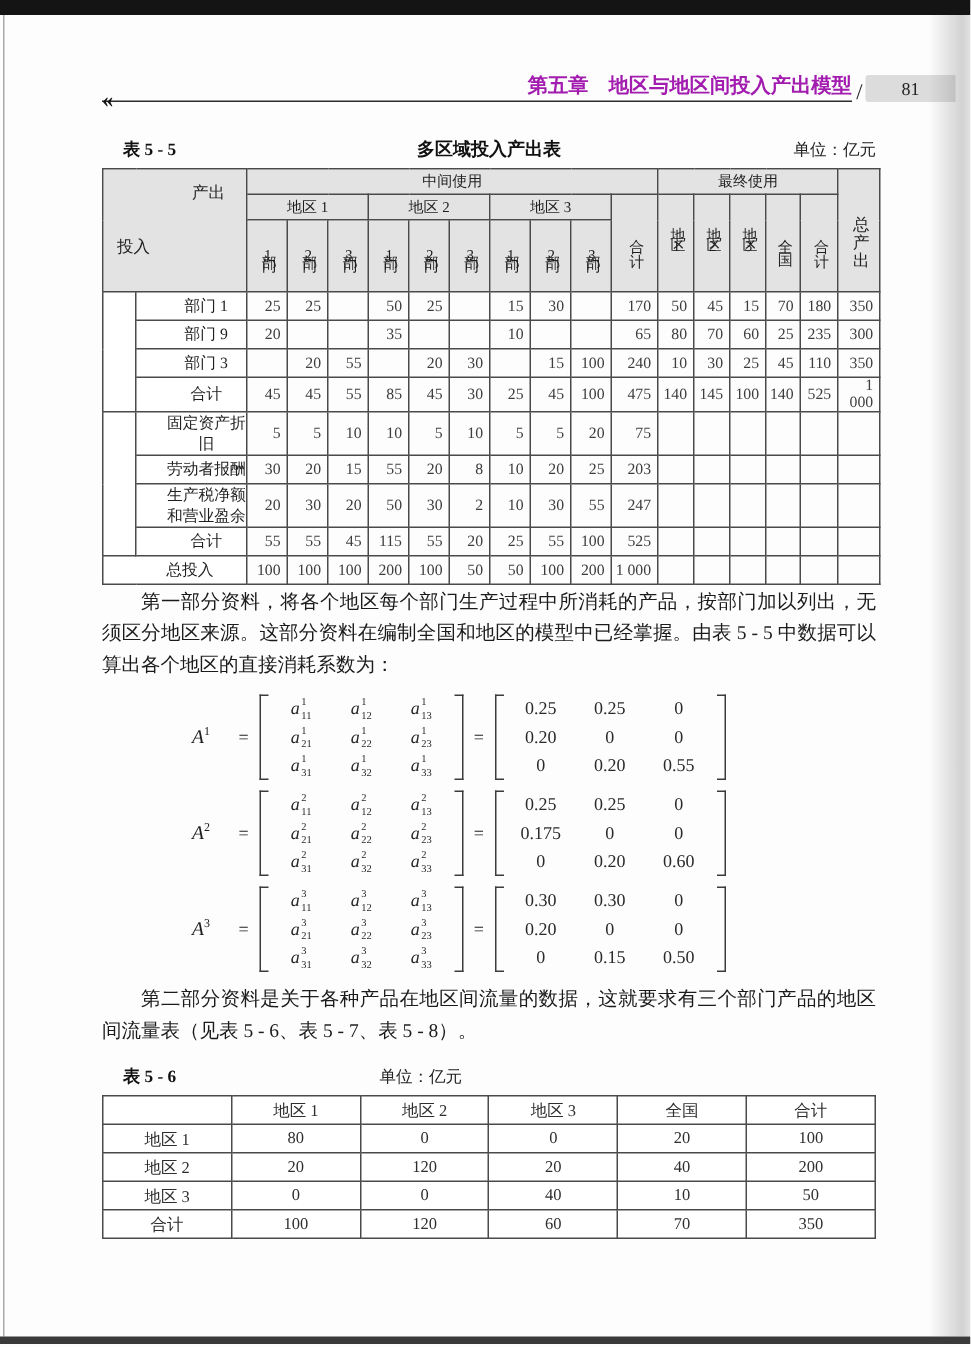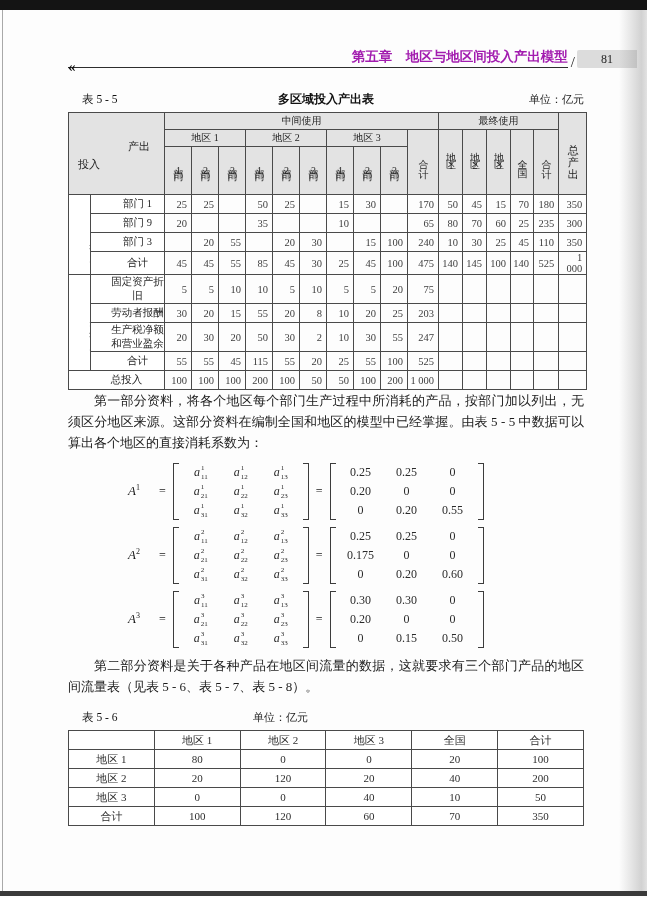--- a/index.html
+++ b/index.html
@@ -19,21 +19,21 @@
   .rule-wrap { flex:1; display:flex; justify-content:space-between; align-items:flex-end;
                border-bottom:1.5px solid #2d2d2d; padding-bottom:1px; }
   .chev { font-size:15px; font-weight:bold; color:#111; line-height:10px; position:relative; top:6px; letter-spacing:-2px; }
   .chapter { font-size:13.5px; font-weight:bold; color:#a21caf; }
   .slash { font-size:15px; color:#222; margin:0 2px 0 3px; position:relative; top:3px; }
   .badge { width:60px; height:18px; line-height:18px; text-align:center; background:#dcdcdc;
            font-size:12px; color:#222; border-radius:2px 0 0 2px; }
 
   
   .tbl-caption { display:flex; align-items:baseline; width:516px; margin-left:68px; }
-  .cap-tag { width:120px; font-weight:normal; font-size:11.5px; color:#111; padding-left:14px; }
+  .cap-tag { width:120px; font-weight:bold; font-size:11.5px; color:#111; padding-left:14px; }
   .cap-title { flex:1; text-align:center; font-weight:bold; font-size:12px; color:#111; }
   .cap-unit { width:120px; text-align:right; font-size:11px; color:#222; }
   .cap55 { margin-top:23px; }
   .cap56 { margin-top:13px; }
 
   
   table { border-collapse:collapse; table-layout:fixed; }
   .t55 { width:518px; margin:4px 0 0 68px; border:1.5px solid #1e1e1e; }
   .t55 th, .t55 td { border:1px solid #4a4a4a; overflow:hidden; }
   .t55 thead th { background:#e3e3e3; font-weight:normal; font-size:10px; color:#1f1f1f; vertical-align:middle; }
@@ -45,21 +45,21 @@
   .t55 tbody tr { height:19px; }
   .vt { writing-mode:vertical-rl; text-orientation:upright; display:inline-block; line-height:1; }
   .sp2 { letter-spacing:2px; }
   .sp8 { letter-spacing:8px; }
   .sp10 { letter-spacing:10px; }
   .sp12 { letter-spacing:12px; font-size:11px; }
   .grp { letter-spacing:8px; font-size:11px; }
   .diag { position:relative; background-color:#e3e3e3;
           background-image:linear-gradient(to bottom right, transparent calc(50% - 0.7px), #555 calc(50% - 0.7px), #555 calc(50% + 0.7px), transparent calc(50% + 0.7px)); }
   .diag span { position:absolute; font-size:11px; color:#1f1f1f; }
-  .diag-out { right:14px; top:26px; }
+  .diag-out { right:14px; top:8px; }
   .diag-in { left:9px; bottom:22px; }
 
   
   .para { width:516px; margin-left:68px; font-size:13px; line-height:21px; color:#1b1b1b;
           text-align:justify; text-indent:2em; }
   .p1 { margin-top:0; }
   .p2 { margin-top:7px; }
 
   
   .matrices { margin:10px 0 0 128px; }

